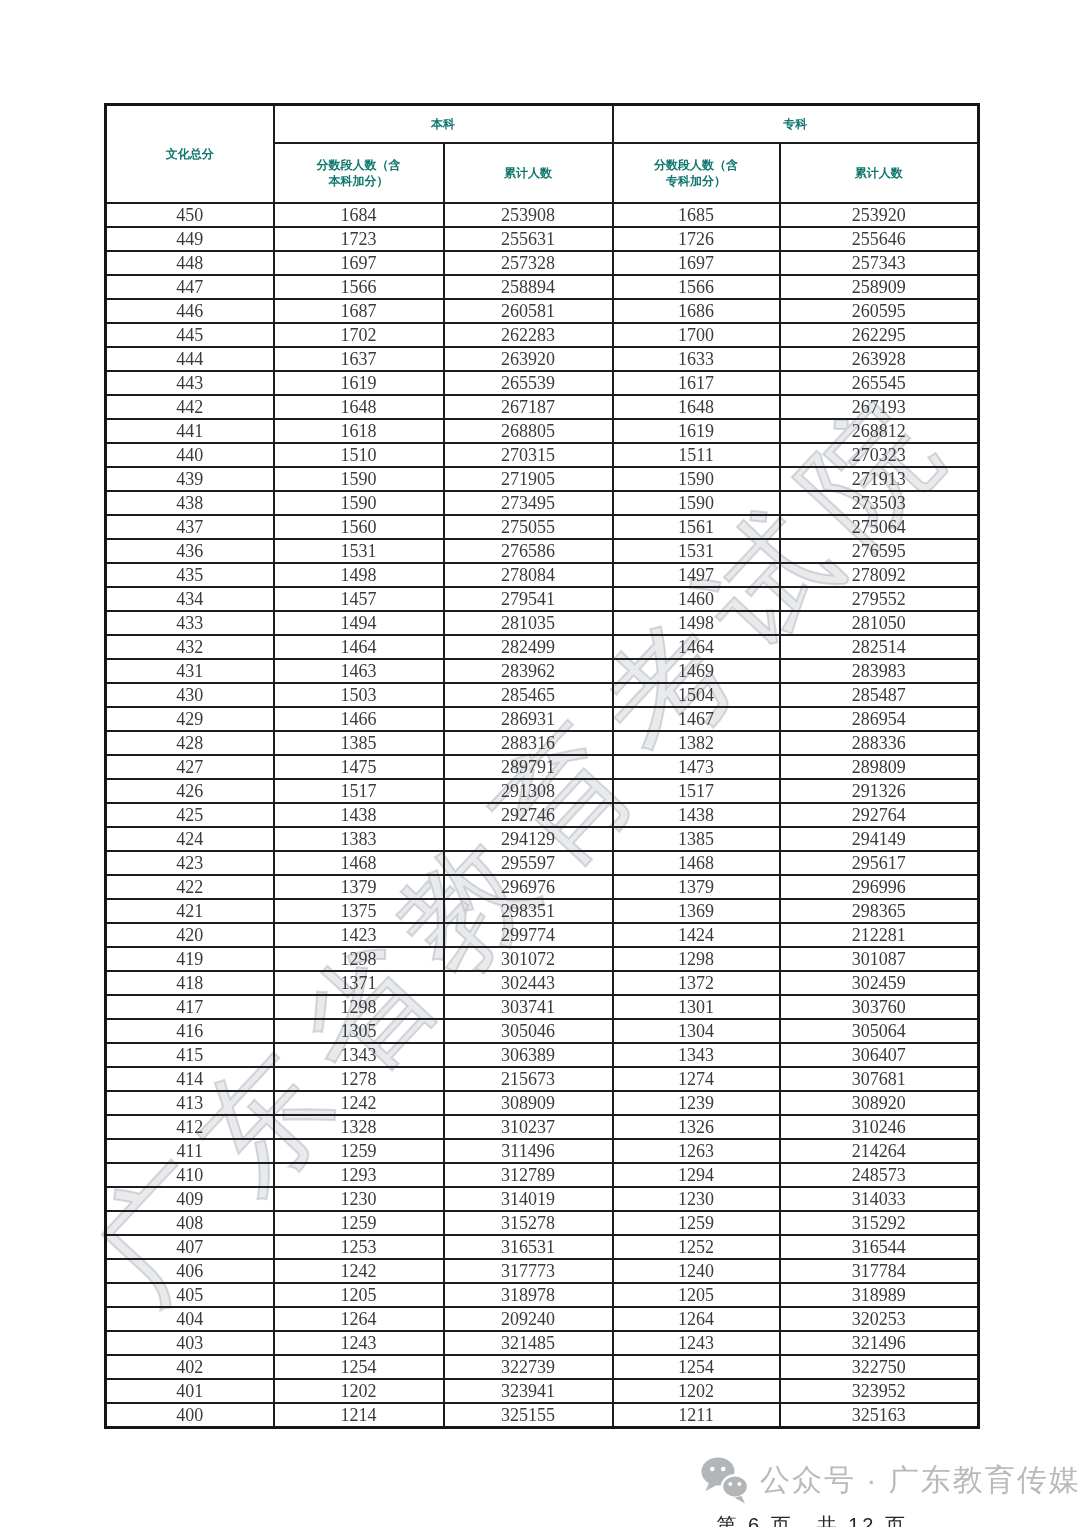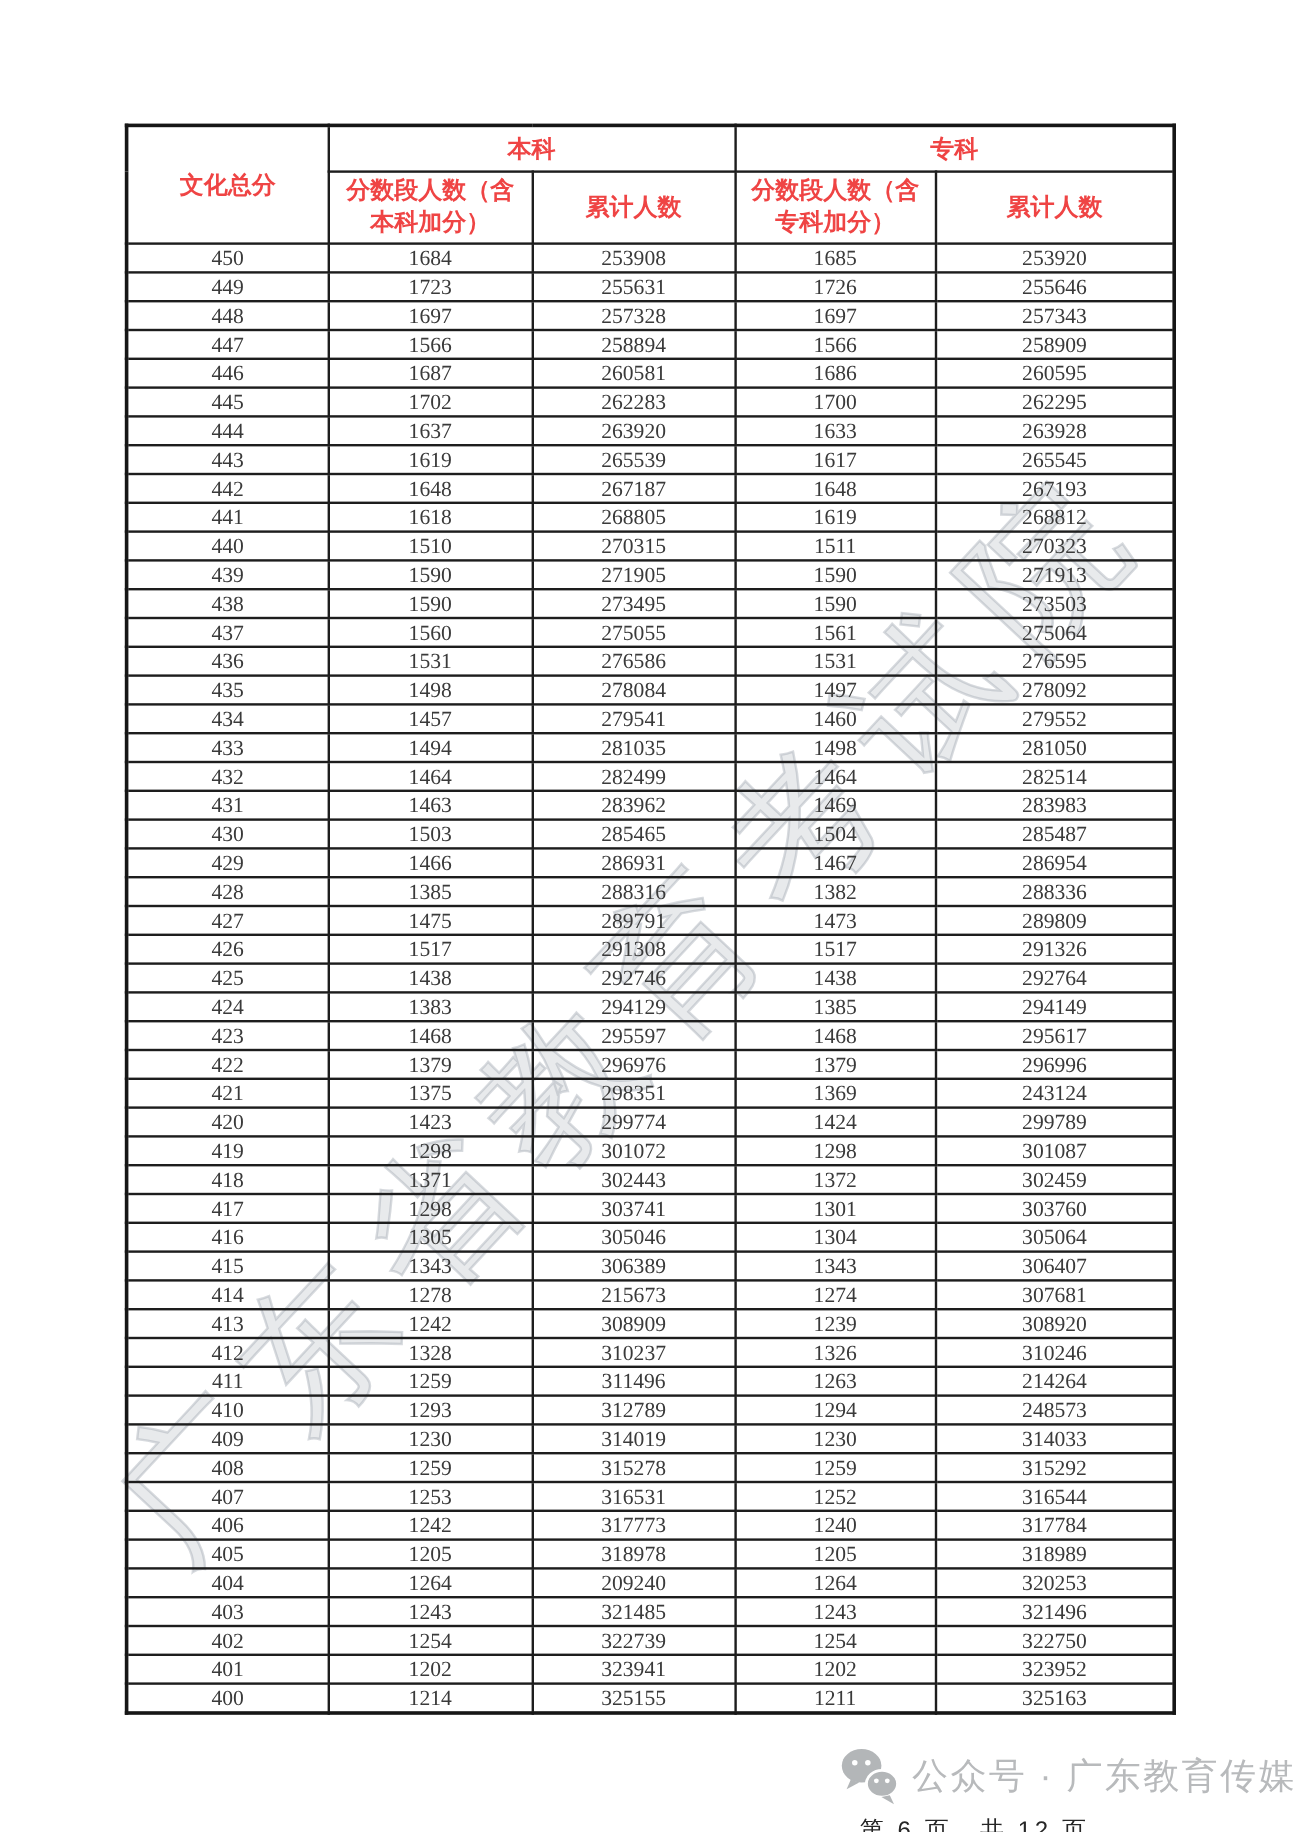--- a/index.html
+++ b/index.html
@@ -40,22 +40,22 @@
   .score-table th,.score-table td{
     border:2px solid #1d1d1d;
     text-align:center;
     vertical-align:middle;
     padding:0;
     overflow:hidden;
   }
   .score-table{border:3px solid #161616;}
   .score-table thead th{
     font-weight:bold;
-    color:#ef4444;
-    font-size:20px;
+    color:#0f766e;
+    font-size:12px;
     background:transparent;
   }
   .row-group th{height:36px;}
   .row-sub th{height:58px;line-height:1.35;font-size:19px;white-space:pre-line;padding:0 4px;}
   .score-table tbody td{
     height:22px;
     font-family:"Liberation Serif","DejaVu Serif",serif;
     font-size:18px;
     color:#3a3a3a;
   }
@@ -317,28 +317,28 @@
           <td>1379</td>
           <td>296976</td>
           <td>1379</td>
           <td>296996</td>
         </tr>
         <tr>
           <td>421</td>
           <td>1375</td>
           <td>298351</td>
           <td>1369</td>
-          <td>243124</td>
+          <td>298365</td>
         </tr>
         <tr>
           <td>420</td>
           <td>1423</td>
           <td>299774</td>
           <td>1424</td>
-          <td>299789</td>
+          <td>212281</td>
         </tr>
         <tr>
           <td>419</td>
           <td>1298</td>
           <td>301072</td>
           <td>1298</td>
           <td>301087</td>
         </tr>
         <tr>
           <td>418</td>

